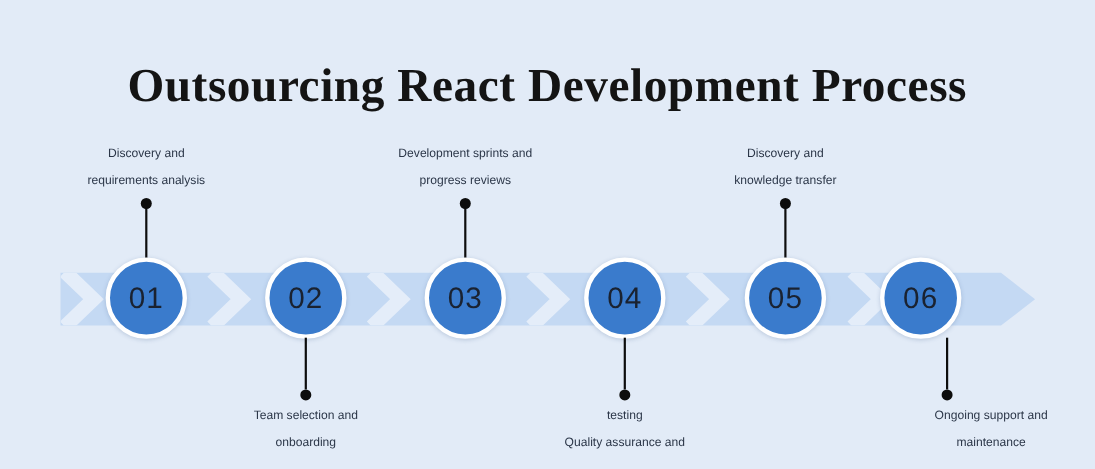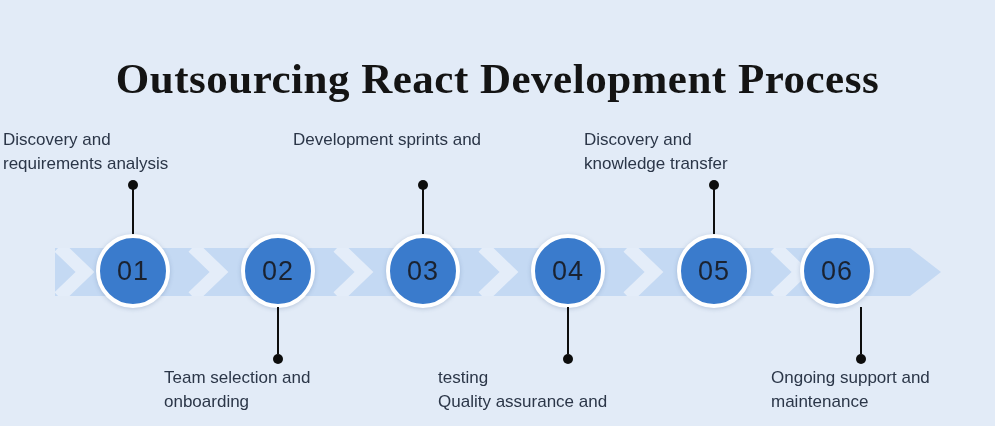--- a/index.html
+++ b/index.html
@@ -66,21 +66,22 @@
   .connector-dot{
     position:absolute;
     width:10px;height:10px;
     border-radius:50%;
     background:var(--connector);
   }
 
   .step-label{
     position:absolute;
     width:260px;
-    font-size:17px;
+    text-align:center;
+    font-size:11px;
     line-height:24px;
     font-weight:500;
     color:var(--label);
   }
 </style>
 </head>
 <body>
 
 <div class="canvas">
 
@@ -114,29 +115,30 @@
       <span class="step-number">01</span>
     </div>
   </div>
 
   <div class="step">
     <div class="step-circle" style="left:241px;top:210px">
       <span class="step-number">02</span>
     </div>
     <div class="connector-line" style="left:277px;top:283px"></div>
     <div class="connector-dot" style="left:273px;top:330px"></div>
-    <div class="step-label" style="left:164px;top:342px">
+    <div class="step-label" style="left:148px;top:342px">
       <div>Team selection and</div>
       <div>onboarding</div>
     </div>
   </div>
 
   <div class="step">
     <div class="step-label" style="left:293px;top:104px">
       <div>Development sprints and</div>
+      <div>progress reviews</div>
     </div>
     <div class="connector-dot" style="left:418px;top:156px"></div>
     <div class="connector-line" style="left:422px;top:165px"></div>
     <div class="step-circle" style="left:386px;top:210px">
       <span class="step-number">03</span>
     </div>
   </div>
 
   <div class="step">
     <div class="step-circle" style="left:531px;top:210px">

